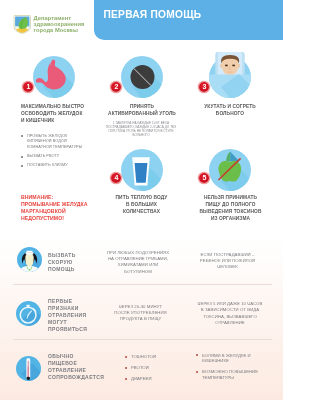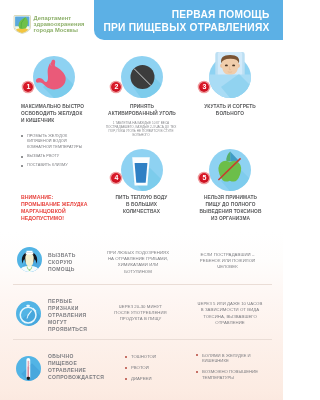--- a/index.html
+++ b/index.html
@@ -3,21 +3,21 @@
 <meta charset="utf-8">
 <style>
   html,body{margin:0;padding:0;}
   body{width:283px;height:400px;overflow:hidden;background:#fff;
        font-family:"Liberation Sans",sans-serif;-webkit-font-smoothing:antialiased;}
   .page{position:relative;width:283px;height:400px;overflow:hidden;
         background:linear-gradient(180deg,#ffffff 0%,#ffffff 58%,#fefdfc 65%,#fef7f4 73.5%,#fdf1eb 85%,#fcebe2 98%,#fbe9e0 100%);}
 
   
   .hdr{position:absolute;left:94px;top:0;width:189px;height:40px;background:#5cb0e5;
-       border-bottom-left-radius:10px;text-align:right;}
+       border-bottom-left-radius:10px;}
   .hdr .t{position:absolute;left:9.5px;top:9.4px;color:#fff;font-size:10.2px;font-weight:bold;
           line-height:12.7px;letter-spacing:.25px;white-space:nowrap;}
 
   
   .logo{position:absolute;left:12.8px;top:14.9px;width:86px;height:26px;}
   .logo .mark{position:absolute;left:0;top:0;width:18.5px;height:19px;}
   .logo .txt{position:absolute;left:20.8px;top:-0.1px;color:#8db06a;font-size:5.75px;
              font-weight:bold;line-height:6.15px;letter-spacing:.02px;white-space:nowrap;}
   .disc{position:absolute;width:42px;height:42px;border-radius:50%;background:#8ed2f2;overflow:hidden;}
   .badge{position:absolute;width:10px;height:10px;border-radius:50%;
@@ -63,21 +63,20 @@
     <div class="txt">
       <div>Департамент</div>
         <div>здравоохранения</div>
         <div>города Москвы</div>
     </div>
   </div>
 
   <div class="hdr">
     <div class="t">
       <div>ПЕРВАЯ ПОМОЩЬ</div>
-        <div>ПРИ ПИЩЕВЫХ ОТРАВЛЕНИЯХ</div>
     </div>
   </div>
 
   <div class="disc" style="left:33px;top:56px;">
     <svg viewBox="0 0 42 42" width="42" height="42">
       <path d="M28 16 L41 29 A21 21 0 0 1 21 42 L10 31 Z" fill="#6ec6e8" opacity=".55"></path>
       <path d="M18.6 5.2 C 19.2 3.2, 22.2 3.4, 22.2 5.6 C 22.2 8.0, 21.2 9.4, 22.4 10.4 C 26.6 12.6, 30.6 15.6, 32.2 20.0 C 33.8 24.6, 31.6 29.4, 27.4 31.8 C 23.0 34.4, 16.6 33.8, 13.0 30.6 C 11.0 28.8, 9.6 26.8, 7.4 26.6 C 5.6 26.4, 4.2 27.4, 3.2 26.0 C 2.2 24.6, 3.2 22.6, 5.2 22.2 C 7.6 21.7, 9.8 23.0, 11.2 25.0 C 12.4 26.8, 14.2 26.4, 14.8 23.8 C 15.6 20.0, 13.8 15.6, 15.2 11.4 C 16.0 8.8, 16.8 7.2, 17.8 6.4 C 17.3 8.0, 17.5 9.2, 18.4 10.0 C 17.6 8.2, 17.9 6.6, 18.6 5.2 Z" fill="#ea5a79"></path>
     </svg>
   </div>
   <div class="badge" style="left:23.4px;top:81.6px;"><span>1</span></div>

